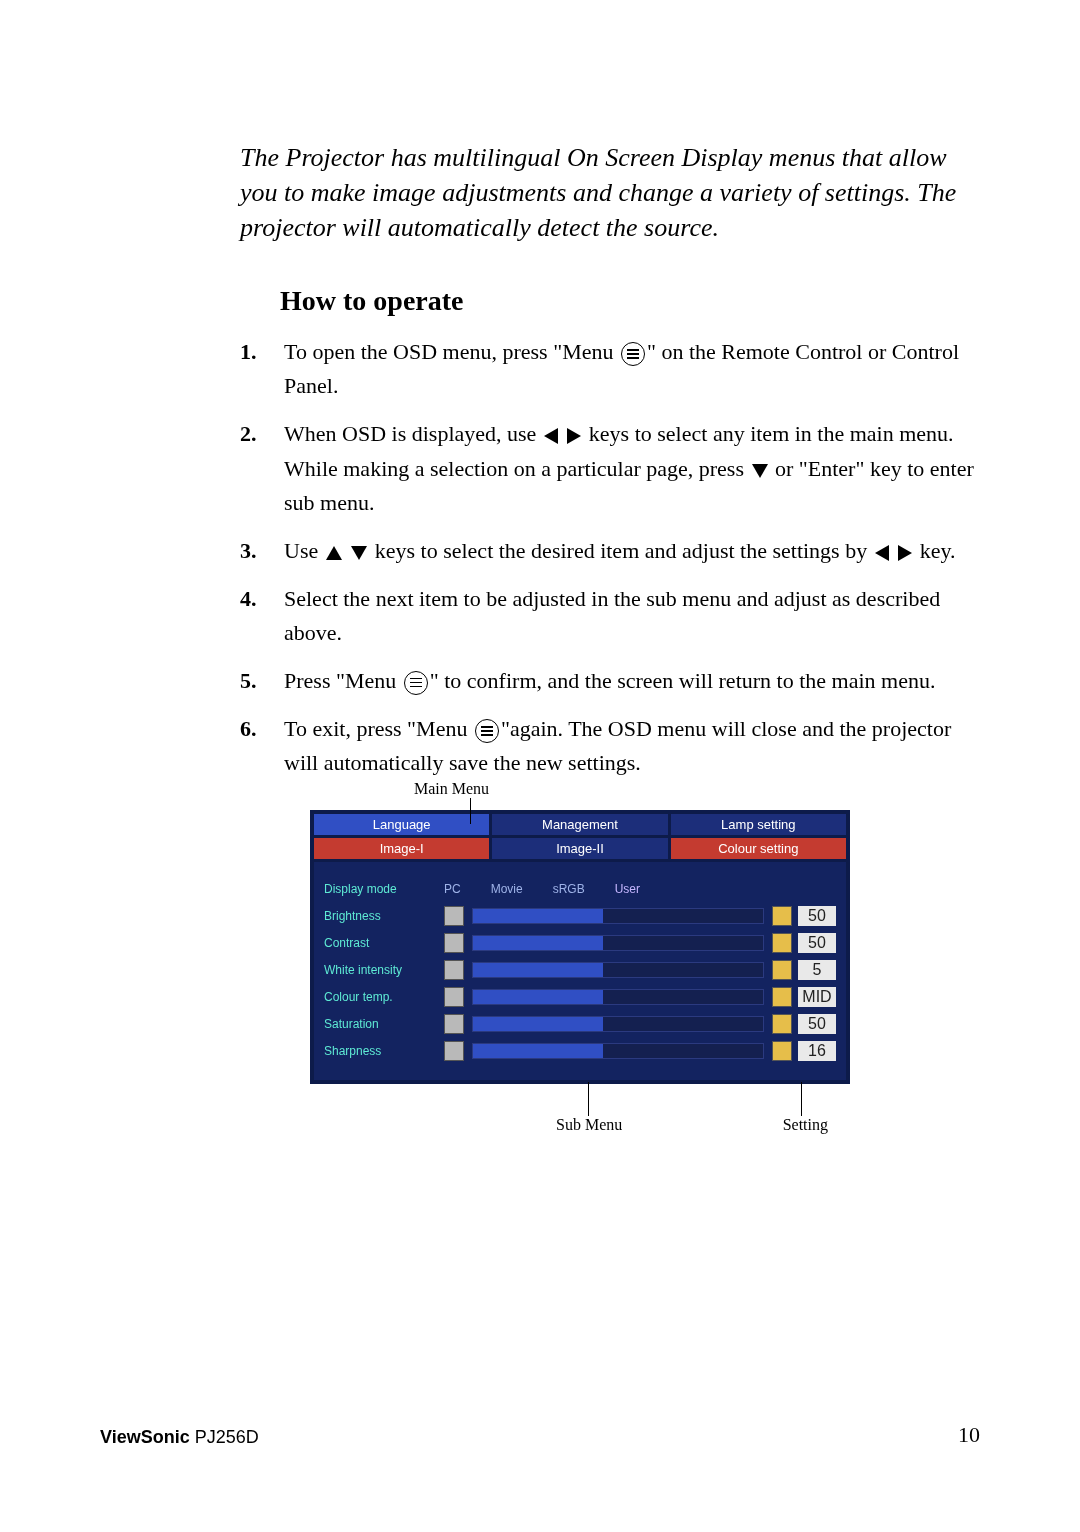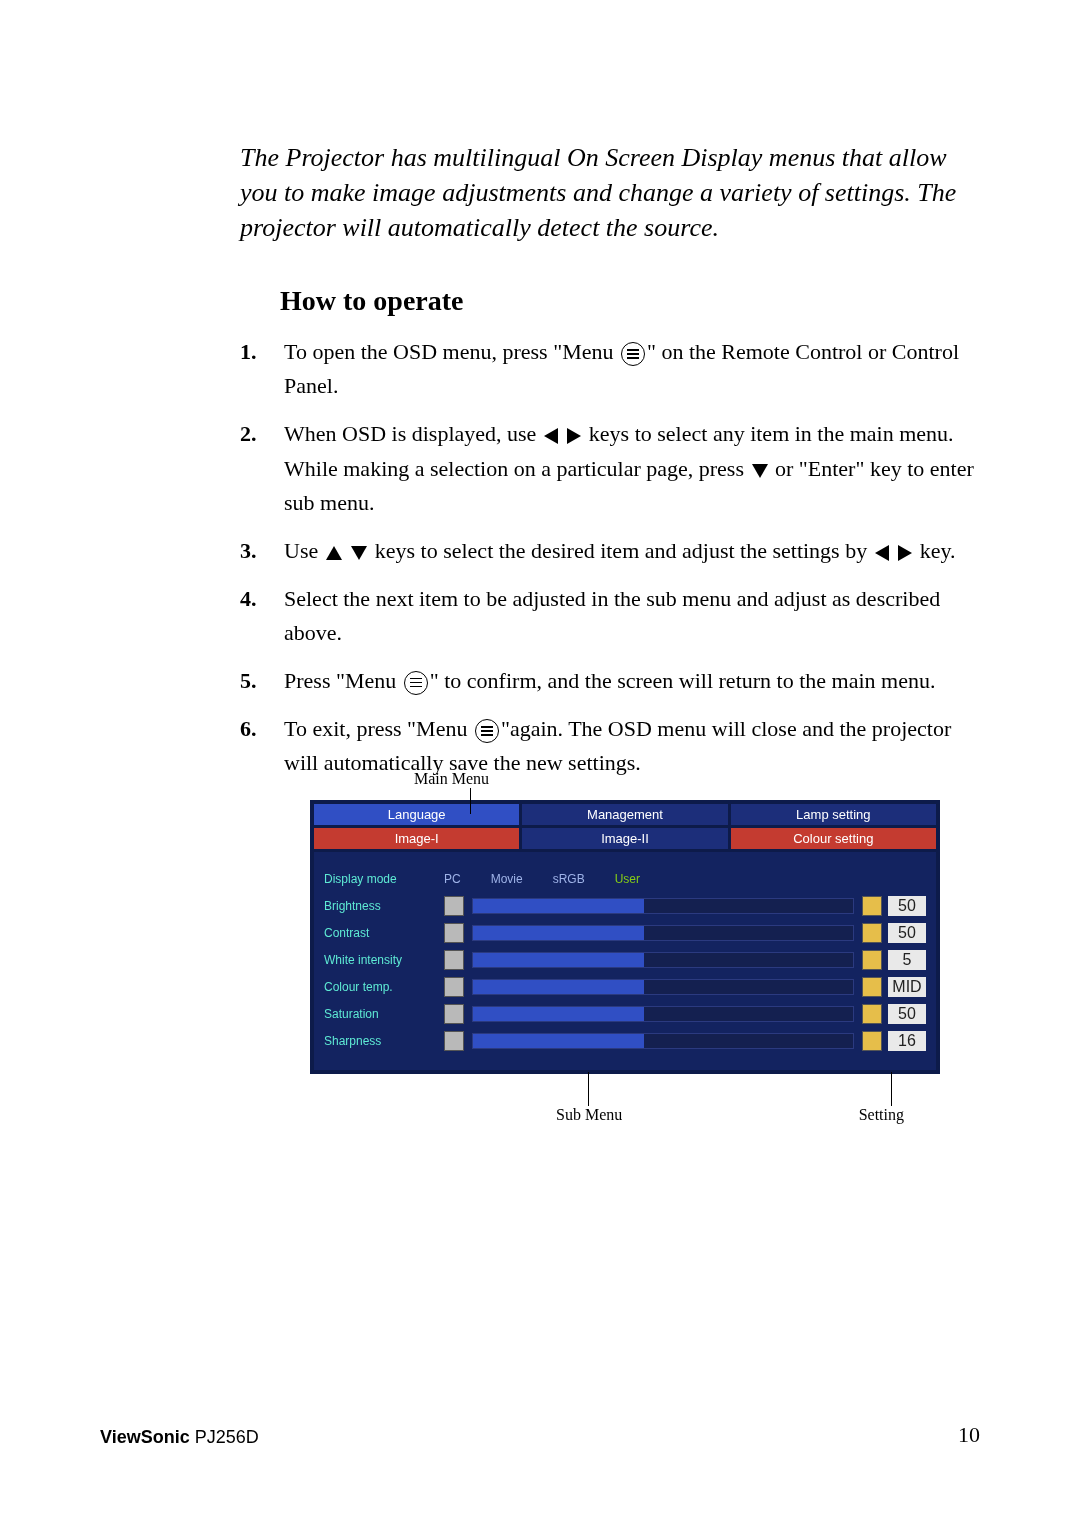--- a/index.html
+++ b/index.html
@@ -83,39 +83,39 @@
     margin: 0 2px;
   }
   .tri-left { border-top: 8px solid transparent; border-bottom: 8px solid transparent; border-right: 14px solid #000; }
   .tri-right { border-top: 8px solid transparent; border-bottom: 8px solid transparent; border-left: 14px solid #000; }
   .tri-up { border-left: 8px solid transparent; border-right: 8px solid transparent; border-bottom: 14px solid #000; }
   .tri-down { border-left: 8px solid transparent; border-right: 8px solid transparent; border-top: 14px solid #000; }
 
   
   .osd-wrap {
     position: relative;
-    width: 630px;
-    margin: 20px 0 0 70px;
+    width: 540px;
+    margin: 30px 0 0 70px;
   }
   .osd-mainlabel {
     position: absolute;
     top: -30px;
     left: 104px;
     font-size: 16px;
   }
   .osd-sublabel {
     position: absolute;
     bottom: -50px;
     left: 246px;
     font-size: 16px;
   }
   .osd-settinglabel {
     position: absolute;
     bottom: -50px;
-    right: 36px;
+    right: 22px;
     font-size: 16px;
   }
   .osd-tick {
     position: absolute;
     background: #000;
   }
   .osd-vtick-main { top:-12px; left:160px; width:1px; height:26px; }
   .osd-vtick-sub  { bottom:-32px; left:278px; width:1px; height:34px; }
   .osd-vtick-set  { bottom:-32px; right:48px; width:1px; height:34px; }
 
@@ -188,21 +188,21 @@
     font-size: 16px;
     padding: 1px 0;
   }
   .osd-row.display .modebar {
     flex: 1;
     display: flex;
     gap: 30px;
     color: #9fb3e8;
     font-size: 12px;
   }
-  .osd-row.display .modebar span.active { color: #84cc16; }
+  .osd-row.display .modebar span.active { color: #c4b5fd; }
 
   
   .footer-left {
     position: absolute;
     left: 100px;
     bottom: 84px;
     font-family: Arial, Helvetica, sans-serif;
     font-size: 18px;
   }
   .footer-left .brand { font-weight: bold; }

